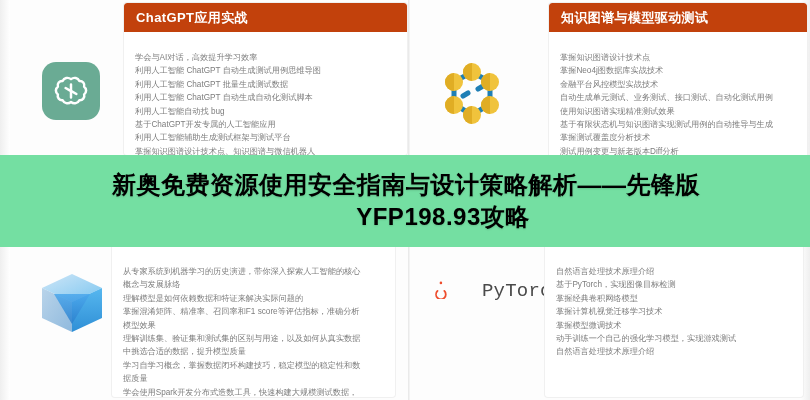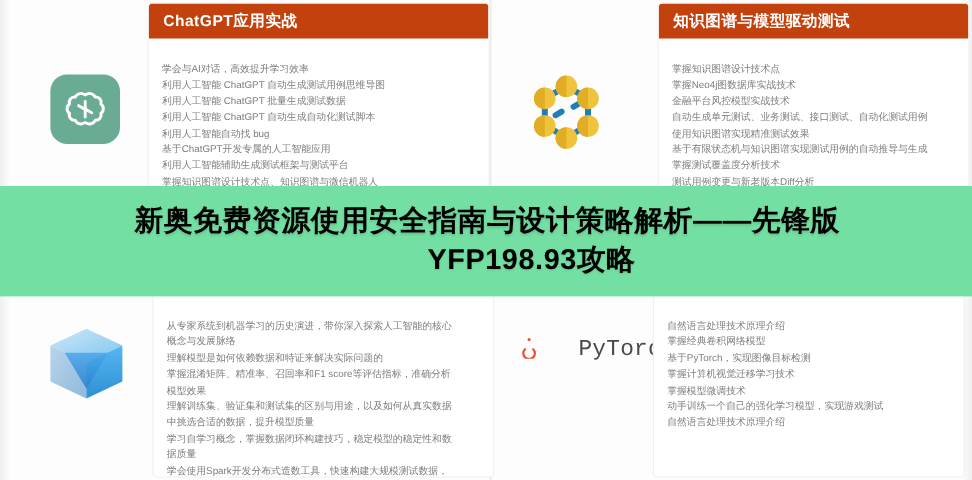--- a/index.html
+++ b/index.html
@@ -165,21 +165,21 @@
             </linearGradient>
           </defs>
           <polygon points="36,6 66,20 36,34 6,20" fill="url(#cubeTop)"></polygon>
           <polygon points="6,20 36,34 36,64 6,50" fill="url(#cubeLeft)"></polygon>
           <polygon points="66,20 66,50 36,64 36,34" fill="url(#cubeRight)"></polygon>
           <polygon points="18,26 54,26 36,56" fill="url(#arrowG)" opacity="0.85"></polygon>
         </svg>
       </div>
     </div>
 
-    <div class="card" style="left:128px;top:217px;width:283px;height:180px;">
+    <div class="card" style="left:112px;top:217px;width:283px;height:180px;">
       <div class="card-head green">人工智能产品质量保障与测试</div>
       <div class="card-body">
         <p>从专家系统到机器学习的历史演进，带你深入探索人工智能的核心</p>
         <p>概念与发展脉络</p>
         <p>理解模型是如何依赖数据和特证来解决实际问题的</p>
         <p>掌握混淆矩阵、精准率、召回率和F1 score等评估指标，准确分析</p>
         <p>模型效果</p>
         <p>理解训练集、验证集和测试集的区别与用途，以及如何从真实数据</p>
         <p>中挑选合适的数据，提升模型质量</p>
         <p>学习自学习概念，掌握数据闭环构建技巧，稳定模型的稳定性和数</p>
@@ -248,22 +248,22 @@
           </svg>
         </span>
         <span class="pytorch-word">PyTorch</span>
       </div>
     </div>
 
     <div class="card" style="left:135px;top:217px;width:258px;height:180px;">
       <div class="card-head green">PyTorch深度学习框架</div>
       <div class="card-body">
         <p>自然语言处理技术原理介绍</p>
+        <p>基于PyTorch，实现图像目标检测</p>
         <p>掌握经典卷积网络模型</p>
-        <p>基于PyTorch，实现图像目标检测</p>
         <p>掌握计算机视觉迁移学习技术</p>
         <p>掌握模型微调技术</p>
         <p>动手训练一个自己的强化学习模型，实现游戏测试</p>
         <p>自然语言处理技术原理介绍</p>
       </div>
     </div>
   </div>
 
   <div id="overlay-band">
     <div class="line l1">新奥免费资源使用安全指南与设计策略解析——先锋版</div>

